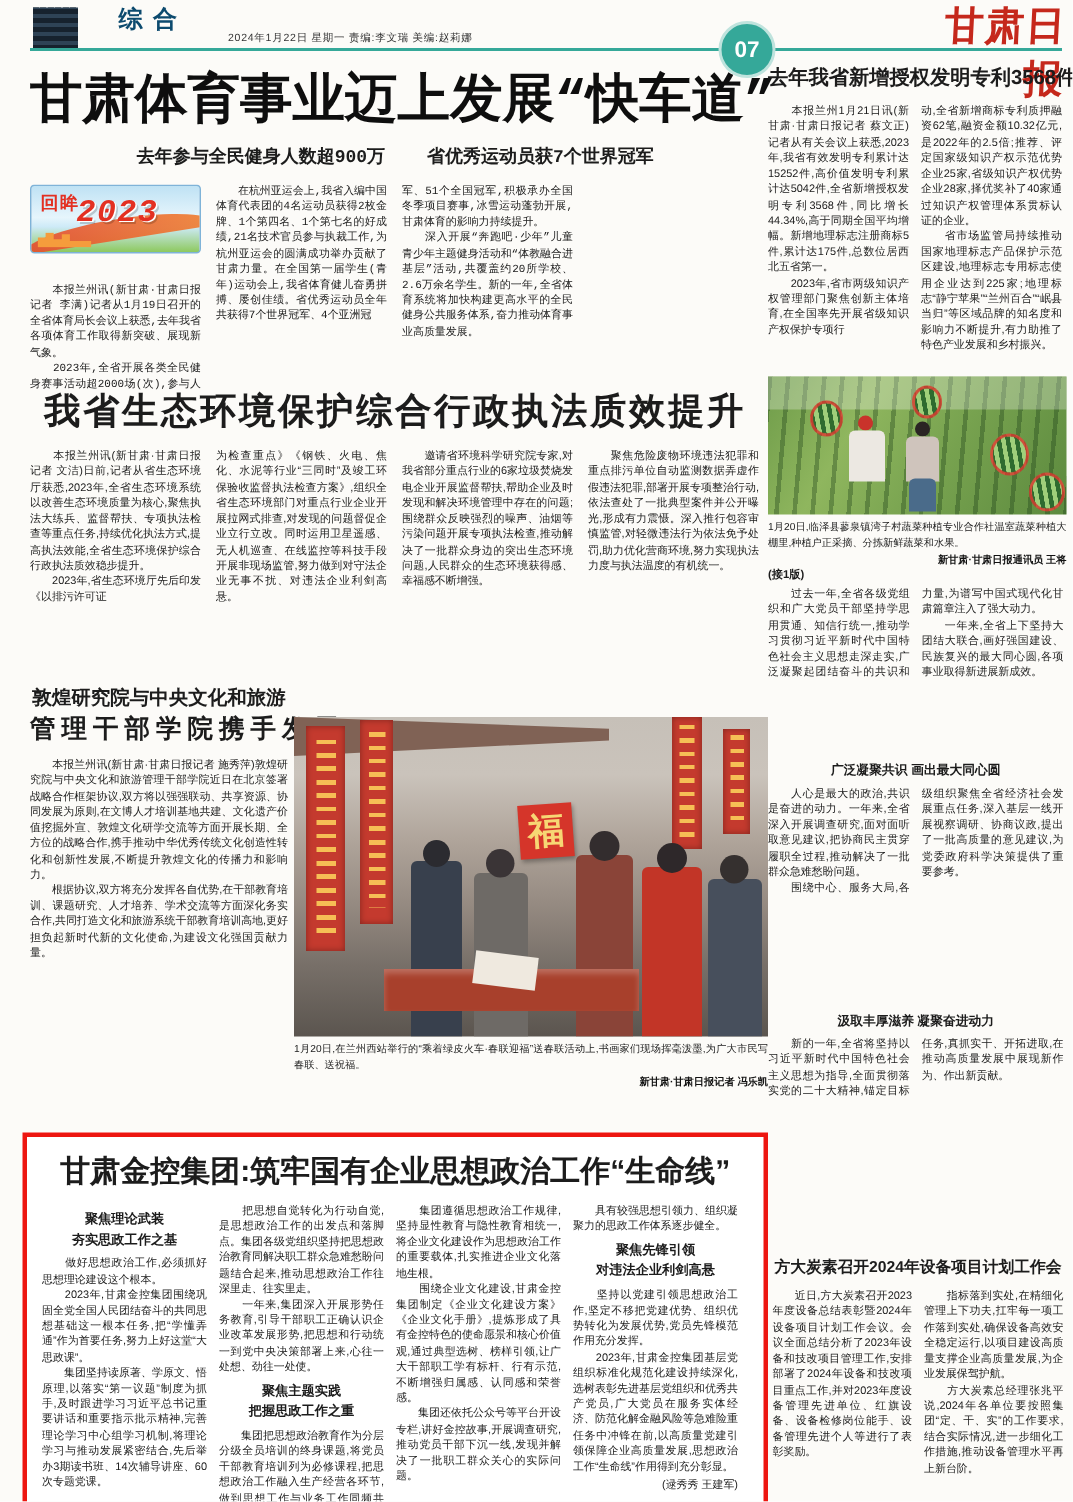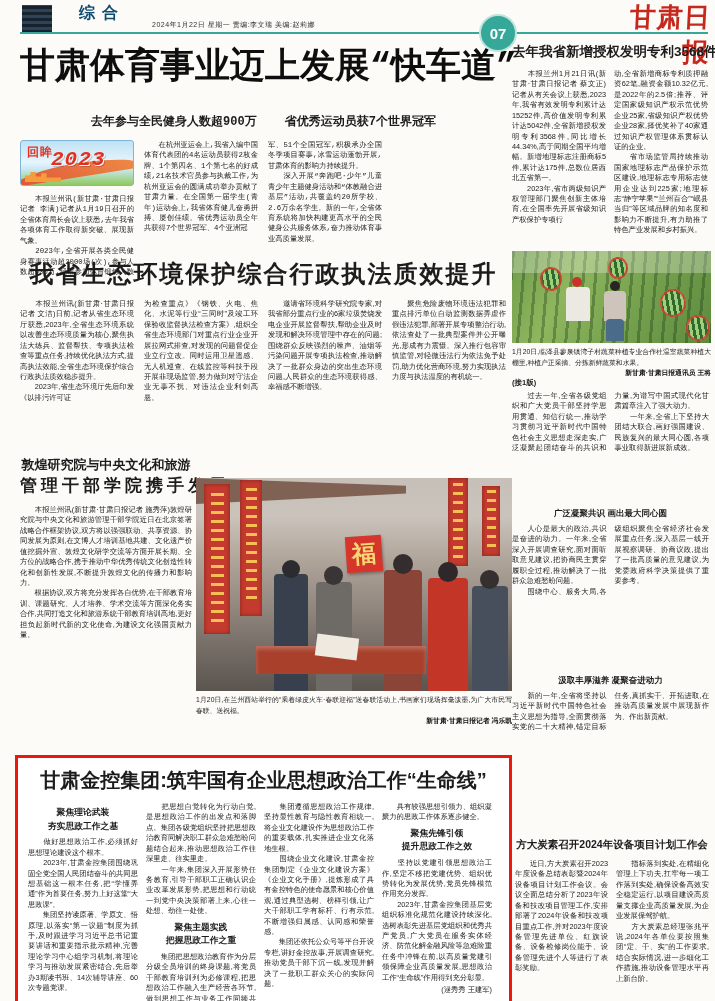--- a/index.html
+++ b/index.html
@@ -20,25 +20,25 @@
             font-family:"DejaVu Serif","Liberation Serif",serif;transform:skewX(-3deg);
             letter-spacing:1px;text-align:right;}
   
   .txt{font-size:7.3px;line-height:1.43;text-align:justify;white-space:pre-wrap;color:#1b1b1b;}
   .colrow{display:flex;overflow:hidden;}
   .cap{font-size:6.8px;line-height:1.55;text-align:justify;color:#222;}
   .credit{font-size:6.8px;font-weight:bold;text-align:right;color:#111;}
   
   .sports{left:20px;top:42px;width:487px;font-family:Liberation Mono, monospace;}
   .sp-h{font-size:35px;font-weight:800;text-align:center;color:#0e0e0e;white-space:nowrap;}
-  .sp-sub{margin-top:24px;text-align:center;font-size:12px;font-weight:bold;}
+  .sp-sub{margin-top:7px;text-align:center;font-size:12px;font-weight:bold;}
   .sp-sub .gap{display:inline-block;width:28px;}
   .sp-body{margin-top:10px;gap:10px;height:137px;}
   .ncol{width:114px;flex:none;}
-  .badge{position:relative;width:112px;height:44px;margin-bottom:8px;border:1px solid #7fb3d8;border-radius:3px;
+  .badge{position:relative;width:112px;height:44px;margin-bottom:20px;border:1px solid #7fb3d8;border-radius:3px;
          overflow:hidden;background:linear-gradient(180deg,#bfe2f4 0%,#e6f5fc 48%,#cdeaf7 62%,#8ec95f 100%);}
   .badge-swoosh{position:absolute;left:-8px;top:22px;width:132px;height:14px;
                 background:linear-gradient(90deg,#e64a2e,#f08030);border-radius:50%/100% 100% 0 0;
                 transform:rotate(-9deg);opacity:.9;}
   .badge-skyline{position:absolute;left:4px;bottom:3px;width:36px;height:11px;background:#f59c3c;
                  clip-path:polygon(0 100%,0 40%,15% 40%,15% 10%,30% 10%,30% 50%,45% 50%,45% 20%,60% 20%,60% 60%,100% 60%,100% 100%);}
   .badge-huimou{position:absolute;left:6px;top:3px;font-size:12px;font-weight:800;color:#e33022;letter-spacing:1px;}
   .badge-year{position:absolute;left:30px;top:7px;font-size:21px;font-weight:800;font-style:italic;color:#e33022;
               letter-spacing:1px;text-shadow:1px 1px 0 #fff,2px 2px 0 rgba(0,0,0,.18);}
   
@@ -243,21 +243,21 @@
         <div class="txt">　　集团把思想政治教育作为分层分级全员培训的终身课题,将党员干部教育培训列为必修课程,把思想政治工作融入生产经营各环节,做到思想工作与业务工作同频共振、同向发力,在主题实践中锤炼过硬作风。</div>
       </div>
       <div class="jkcol">
         <div class="txt">　　集团遵循思想政治工作规律,坚持显性教育与隐性教育相统一,将企业文化建设作为思想政治工作的重要载体,扎实推进企业文化落地生根。
 　　围绕企业文化建设,甘肃金控集团制定《企业文化建设方案》《企业文化手册》,提炼形成了具有金控特色的使命愿景和核心价值观,通过典型选树、榜样引领,让广大干部职工学有标杆、行有示范,不断增强归属感、认同感和荣誉感。
 　　集团还依托公众号等平台开设专栏,讲好金控故事,开展调查研究,推动党员干部下沉一线,发现并解决了一批职工群众关心的实际问题。</div>
       </div>
       <div class="jkcol">
         <div class="txt">　　具有较强思想引领力、组织凝聚力的思政工作体系逐步健全。</div>
         <div class="jk-sub">聚焦先锋引领
-提升思政工作之效</div>
+对违法企业利剑高悬</div>
         <div class="txt">　　坚持以党建引领思想政治工作,坚定不移把党建优势、组织优势转化为发展优势,党员先锋模范作用充分发挥。
 　　2023年,甘肃金控集团基层党组织标准化规范化建设持续深化,选树表彰先进基层党组织和优秀共产党员,广大党员在服务实体经济、防范化解金融风险等急难险重任务中冲锋在前,以高质量党建引领保障企业高质量发展,思想政治工作“生命线”作用得到充分彰显。</div>
         <div class="jk-byline">(逯秀秀 王建军)</div>
       </div>
     </div>
   </div>
 
   <div class="abs fangda">
     <div class="fd-h">方大炭素召开2024年设备项目计划工作会</div>
     <div class="colrow fd-body">

